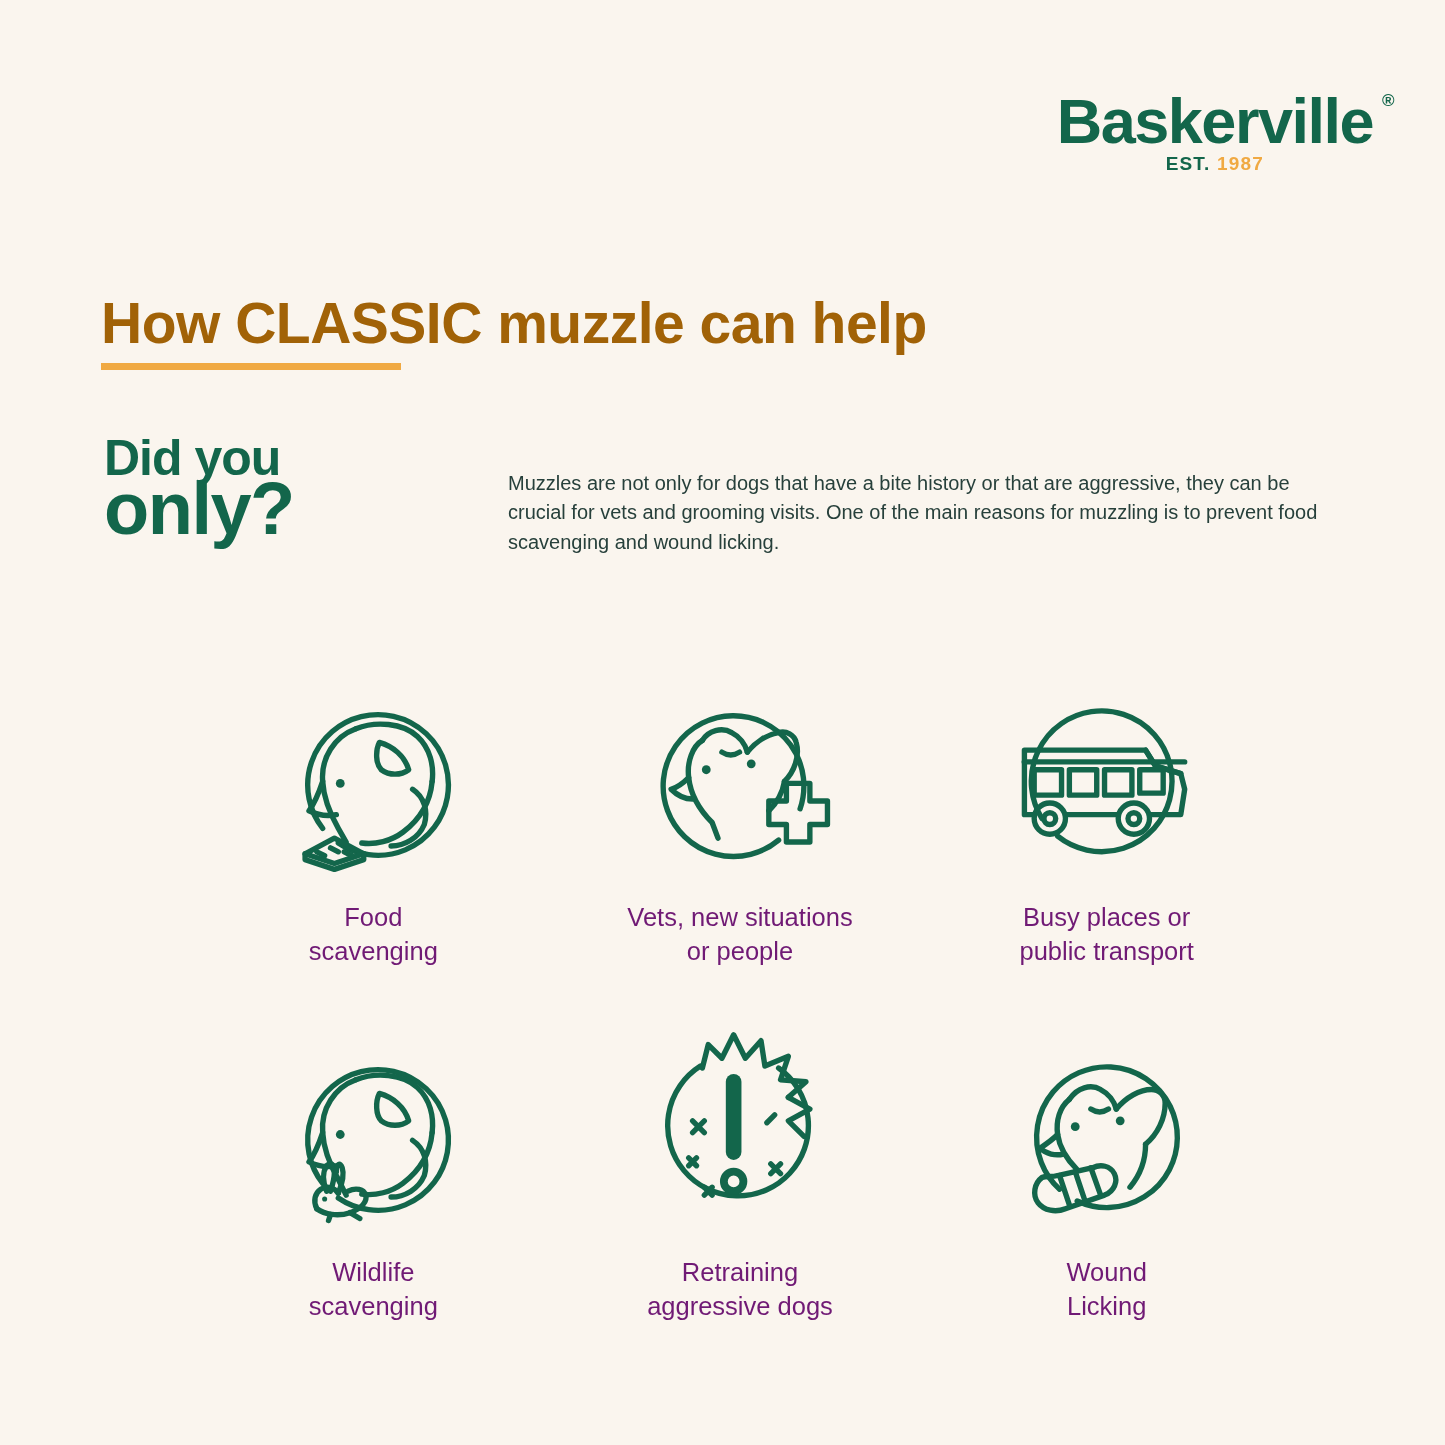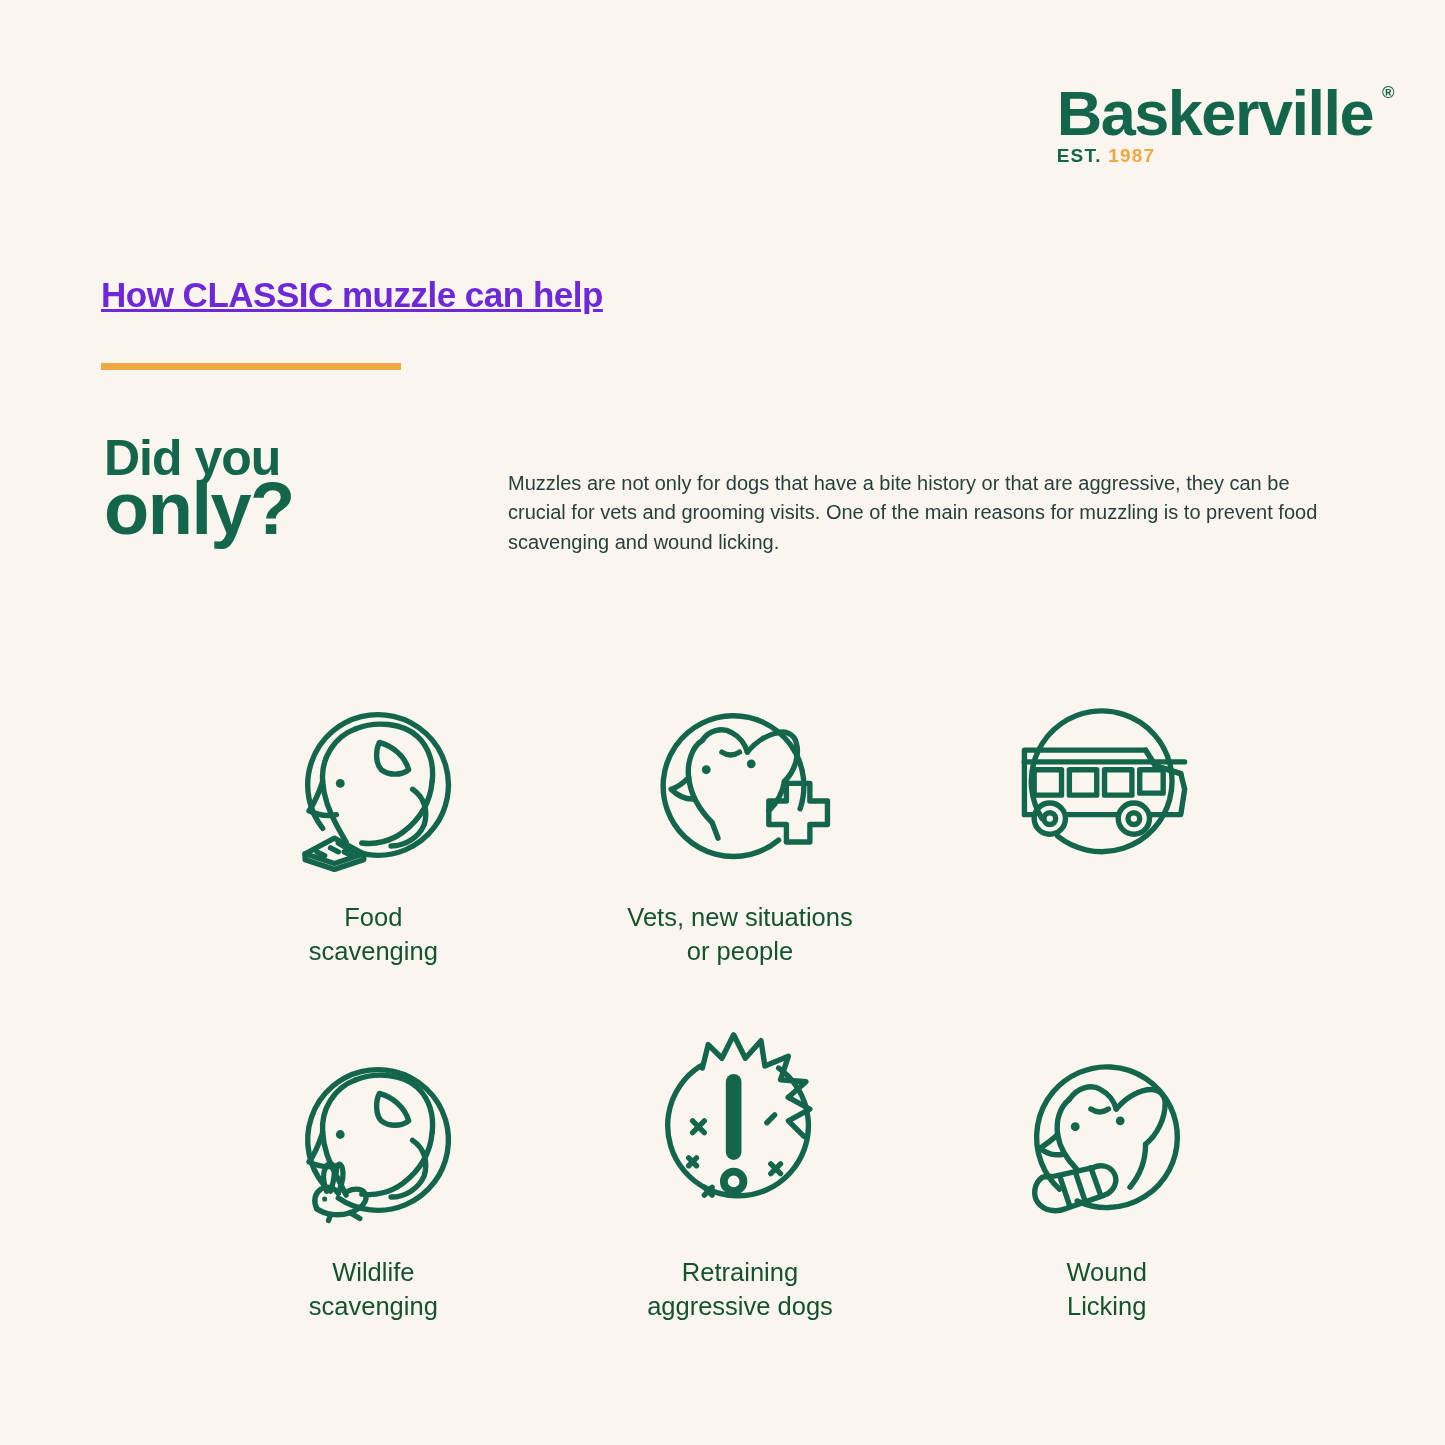--- a/index.html
+++ b/index.html
@@ -17,23 +17,23 @@
     position: relative;
     width: 1445px;
     height: 1445px;
     background: #FAF5EE;
     box-sizing: border-box;
   }
 
   
   .brand {
     position: absolute;
-    top: 82px;
+    top: 90px;
     right: 72px;
-    text-align: left;
+    text-align: center;
   }
   .brand-name {
     font-size: 63px;
     font-weight: bold;
     color: #13664B;
     letter-spacing: -1.5px;
     line-height: 1;
     display: inline-block;
     position: relative;
   }
@@ -54,25 +54,24 @@
   }
   .brand-est .year {
     color: #F0A942;
   }
 
   
   .headline {
     position: absolute;
     left: 101px;
     top: 252px;
-    font-size: 35px;
-    font-weight: bold;
-    color: #6d28d9;
+    font-size: 57px;
+    font-weight: bold;
+    color: #a16207;
     letter-spacing: -0.5px;
-    text-decoration: underline;
   }
   .rule {
     position: absolute;
     left: 101px;
     top: 363px;
     width: 300px;
     height: 7px;
     background: #F0A942;
   }
 
@@ -129,21 +128,21 @@
   .icon-wrap svg {
     width: 100%;
     height: 100%;
     display: block;
   }
   .cap {
     margin-top: 14px;
     text-align: center;
     font-size: 25.5px;
     line-height: 1.33;
-    color: #14532d;
+    color: #701a75;
     white-space: pre-line;
   }
 </style>
 </head>
 <body>
 
 <div class="page">
 
   <div class="brand">
     <div class="brand-name">
@@ -219,20 +218,22 @@
           <rect x="36" y="100" width="28" height="26"></rect>
           <rect x="72" y="100" width="28" height="26"></rect>
           <rect x="108" y="100" width="28" height="26"></rect>
           <rect x="144" y="100" width="24" height="24"></rect>
           <circle cx="52" cy="150" r="16"></circle>
           <circle cx="52" cy="150" r="6"></circle>
           <circle cx="138" cy="150" r="16"></circle>
           <circle cx="138" cy="150" r="6"></circle>
         </svg>
       </div>
+      <div class="cap">Busy places or
+public transport</div>
     </div>
 
     <div class="cell">
       <div class="icon-wrap">
         <svg viewBox="0 0 220 220" fill="none" stroke="#13664B" stroke-width="5.5" stroke-linecap="round" stroke-linejoin="round">
           <path d="M58 160 A72 72 0 1 1 74 175"></path>
           <path d="M92 54 C70 62 56 84 58 108 C59 126 66 142 74 156 L82 172"></path>
           <path d="M92 54 C112 46 140 48 155 62 C168 74 172 92 170 108"></path>
           <path d="M170 108 C168 130 156 148 140 160 C128 169 112 173 98 171"></path>
           <path d="M58 108 C54 120 50 130 44 138 C52 142 62 144 72 142"></path>

